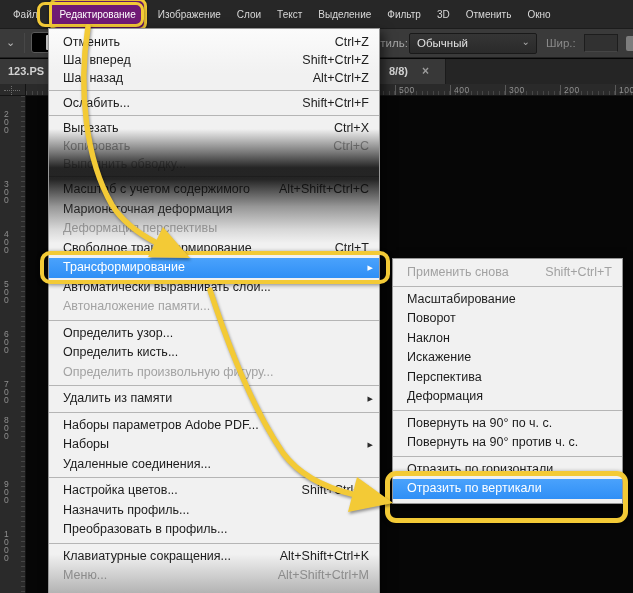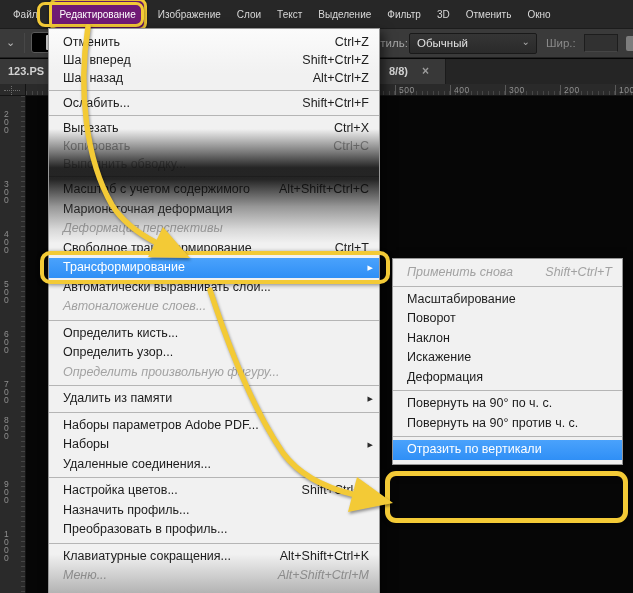--- a/index.html
+++ b/index.html
@@ -62,21 +62,21 @@
   
   .editmenu{position:absolute;left:48px;top:28px;width:332px;height:600px;
     background:linear-gradient(#fbfbfb,#f1f1f1 45px,#f1f1f1);
     border:1px solid #969696;z-index:20;box-shadow:4px 4px 10px rgba(0,0,0,.55);padding-top:4px;}
   .submenu{position:absolute;left:392px;top:258px;width:231px;background:#f1f1f1;
     border:1px solid #969696;z-index:21;box-shadow:4px 4px 10px rgba(0,0,0,.6);padding:4px 0;}
   .mi{position:relative;height:19.5px;line-height:19.5px;padding:0 10px 0 14px;font-size:12.5px;
     color:#1c1c1c;display:flex;justify-content:space-between;white-space:nowrap;}
   .mi.h18{height:18px;line-height:18px;}
   .mi .sc{margin-left:18px;}
-  .mi.dis,.mi.dis .sc{color:#a2a2a2;font-style:italic;}
+  .mi.dis,.mi.dis .sc{color:#a2a2a2;}
   .mi.ghost,.mi.ghost .sc{color:#9a9a9a;}
   .mi.sel{background:linear-gradient(var(--blue-a),var(--blue-b));color:#fff;}
   .mi.arr::after{content:"\25B6";position:absolute;right:6px;top:0;font-size:7px;color:#2b2b2b;}
   .mi.sel.arr::after{color:#fff;}
   .msep{height:1px;background:#b5b5b5;margin:3px 0;}
   .band{position:absolute;left:0;top:100px;width:100%;height:114px;pointer-events:none;
     background:linear-gradient(rgba(8,8,8,0),rgba(8,8,8,.5) 20%,rgba(8,8,8,.88) 34%,
       rgba(8,8,8,.88) 44%,rgba(40,40,40,.45) 68%,rgba(70,70,70,.15) 88%,rgba(0,0,0,0));}
   .botfade{position:absolute;left:0;top:525px;width:100%;height:80px;pointer-events:none;
     background:linear-gradient(rgba(10,10,10,0),rgba(10,10,10,.55));}
@@ -202,28 +202,28 @@
         <span>Свободное трансформирование</span>
         <span class="sc">Ctrl+T</span>
       </div>
     <div class="mi sel arr">
         <span>Трансформирование</span>
       </div>
     <div class="mi">
         <span>Автоматически выравнивать слои...</span>
       </div>
     <div class="mi dis">
-        <span>Автоналожение слоев...</span>
-      </div>
-    <div class="msep"></div>
+        <span>Автоналожение памяти...</span>
+      </div>
+    <div class="msep"></div>
+    <div class="mi">
+        <span>Определить узор...</span>
+      </div>
     <div class="mi">
         <span>Определить кисть...</span>
-      </div>
-    <div class="mi">
-        <span>Определить узор...</span>
       </div>
     <div class="mi dis">
         <span>Определить произвольную фигуру...</span>
       </div>
     <div class="msep"></div>
     <div class="mi arr">
         <span>Удалить из памяти</span>
       </div>
     <div class="msep"></div>
     <div class="mi">
@@ -271,30 +271,36 @@
     <div class="mi">
         <span>Поворот</span>
       </div>
     <div class="mi">
         <span>Наклон</span>
       </div>
     <div class="mi">
         <span>Искажение</span>
       </div>
     <div class="mi">
+        <span>Перспектива</span>
+      </div>
+    <div class="mi">
         <span>Деформация</span>
       </div>
     <div class="msep"></div>
     <div class="mi">
         <span>Повернуть на 90° по ч. с.</span>
       </div>
     <div class="mi">
         <span>Повернуть на 90° против ч. с.</span>
       </div>
     <div class="msep"></div>
+    <div class="mi">
+        <span>Отразить по горизонтали</span>
+      </div>
     <div class="mi sel">
         <span>Отразить по вертикали</span>
       </div>
   </div>
 
   <div class="abox box-edit"></div>
   <div class="abox box-transform"></div>
   <div class="abox box-flip"></div>
   <svg class="arrows" width="633" height="593" viewBox="0 0 633 593">
     <path d="M 88 27 C 78 90 86 160 112 205 C 122 221 138 233 155 242" fill="none" stroke="#f3ca36" stroke-width="5.5" stroke-linecap="round"></path>

